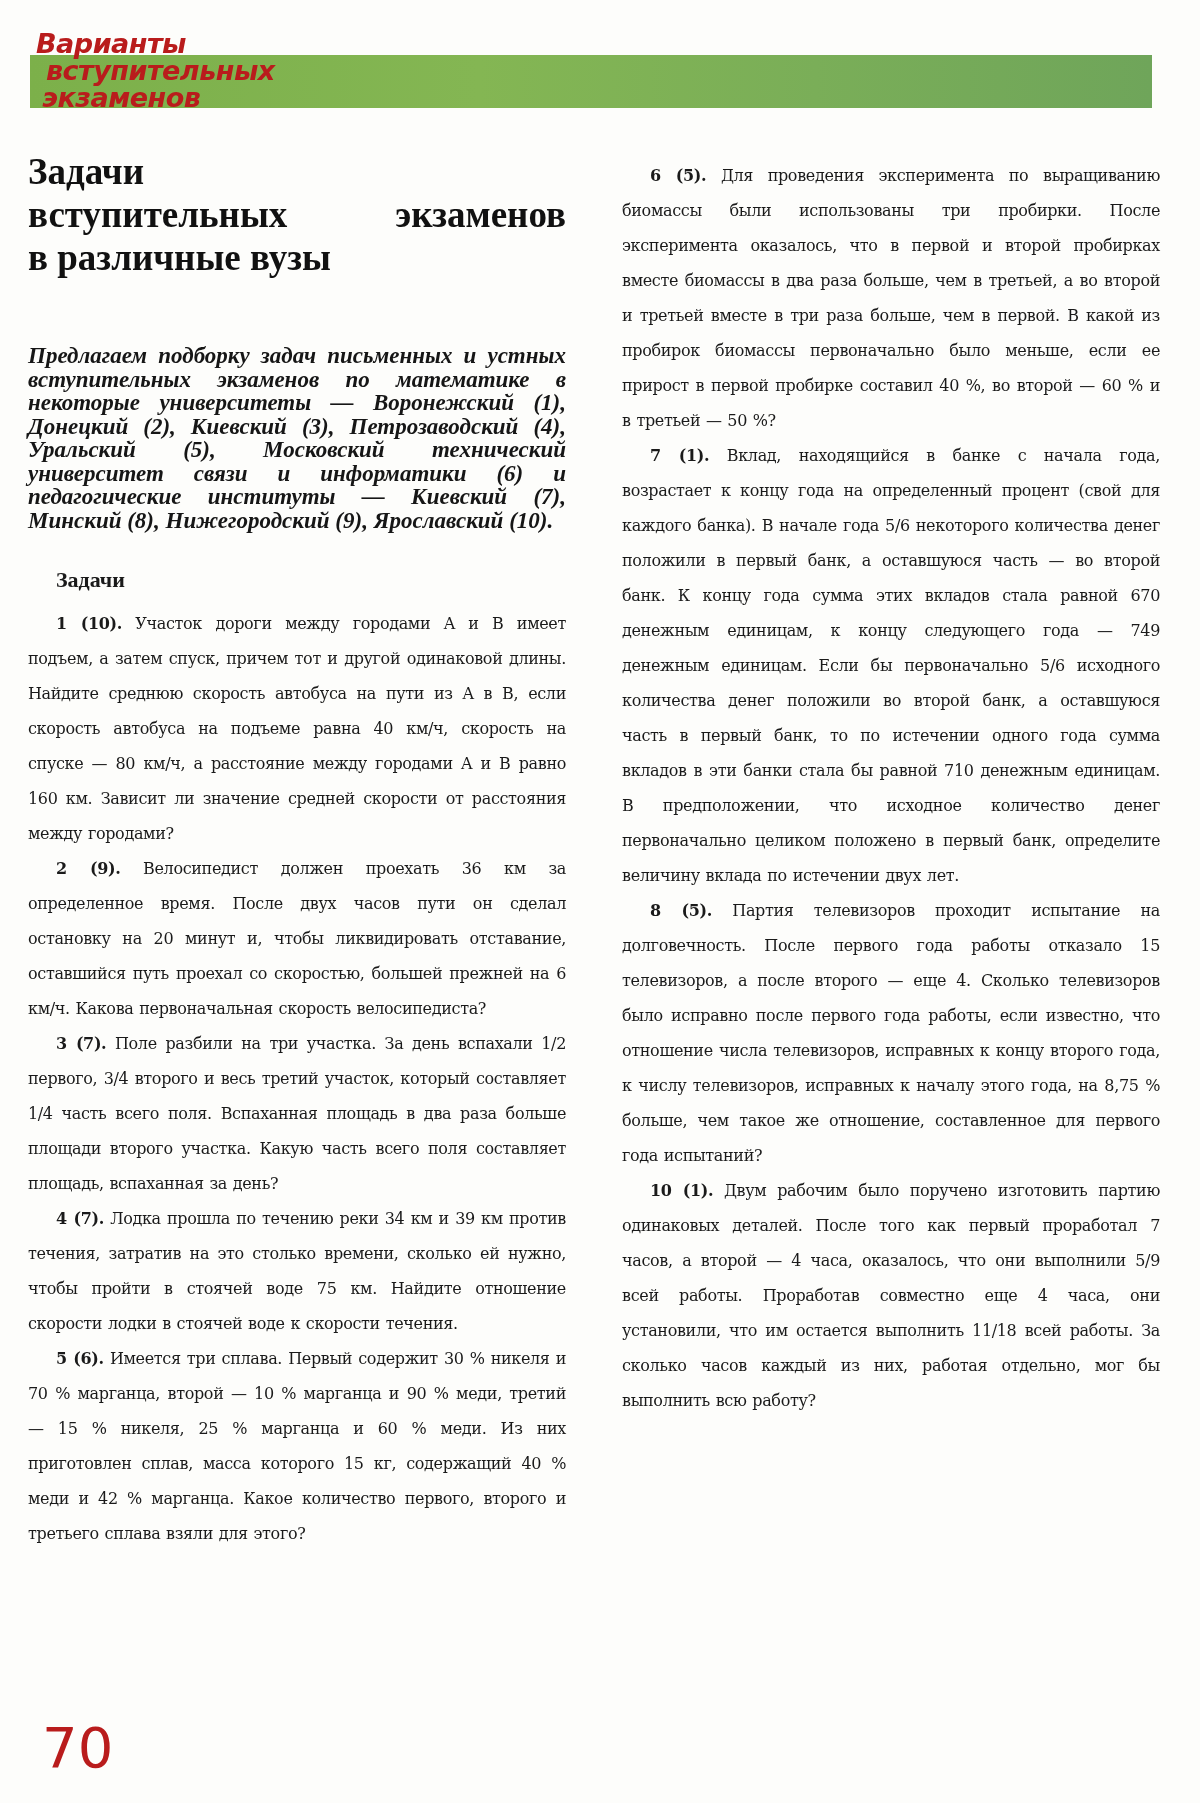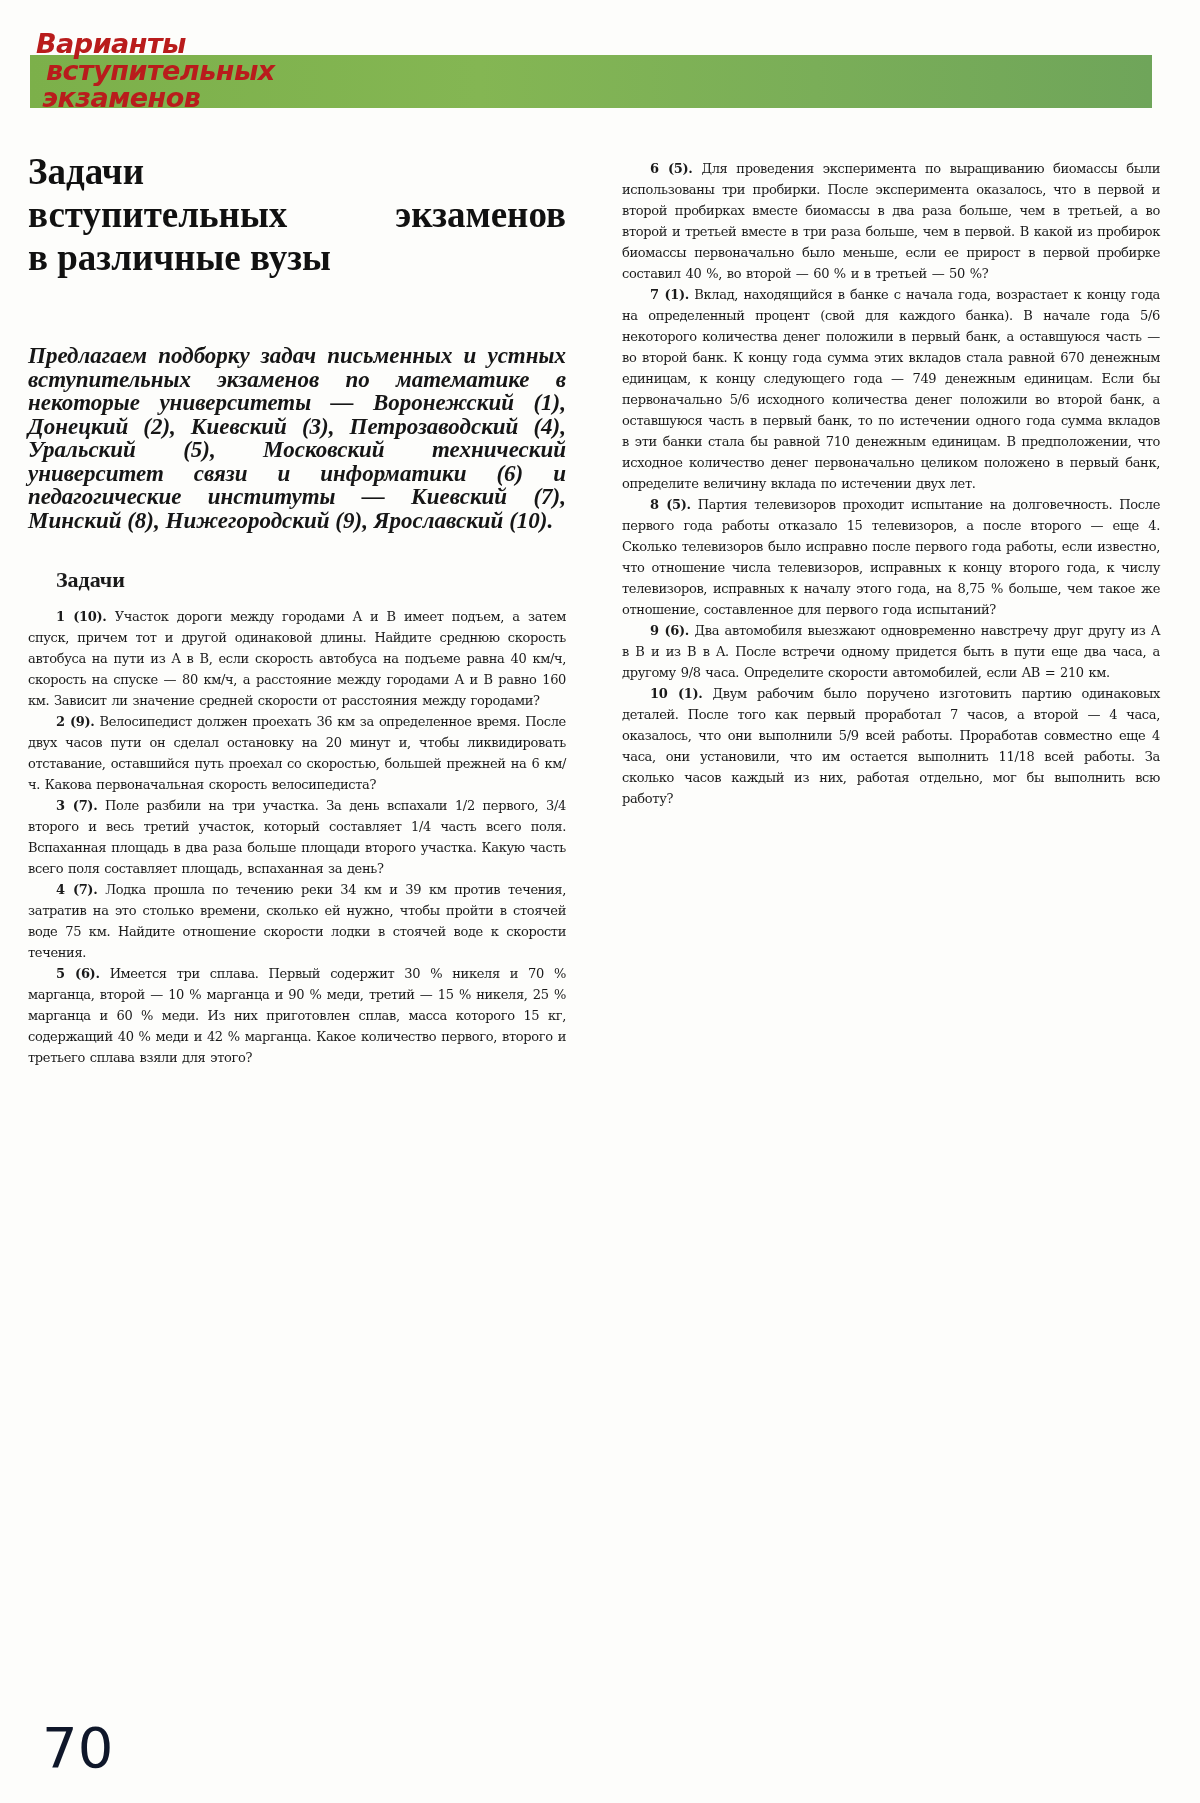--- a/index.html
+++ b/index.html
@@ -32,28 +32,28 @@
 
   .intro {
     margin-top: 65px; font-family: "Liberation Serif", serif; font-style: italic; font-weight: bold;
     font-size: 23px; line-height: 23.5px; text-align: justify; color: #161616;
   }
   .section {
     margin-top: 34px; margin-left: 28px; font-family: "Liberation Serif", serif; font-weight: bold;
     font-size: 22px; line-height: 28px;
   }
   .problem {
-    font-family: "DejaVu Serif", serif; font-size: 13px; line-height: 21px;
+    font-family: "DejaVu Serif", serif; font-size: 16px; line-height: 35px;
     text-align: justify; text-indent: 28px; margin: 0; letter-spacing: -0.35px; word-spacing: 1px;
   }
   .problem .num { font-weight: bold; }
   .col-left .section + .problem { margin-top: 12px; }
   .page-number {
     position: absolute; left: 42px; top: 1718px; font-family: "DejaVu Sans", sans-serif;
-    font-size: 56px; line-height: 60px; color: #0f172a;
+    font-size: 56px; line-height: 60px; color: #b91c1c;
   }
 </style>
 </head>
 <body>
 
 <div class="band"></div>
 <div class="band-title">
   <span>Варианты</span>
   <span>вступительных</span>
   <span>экзаменов</span>
@@ -72,17 +72,16 @@
   <p class="problem"><span class="num">2 (9).</span> <span>Велосипедист должен проехать 36 км за определенное время. После двух часов пути он сделал остановку на 20 минут и, чтобы ликвидировать отставание, оставшийся путь проехал со скоростью, большей прежней на 6 км/ч. Какова первоначальная скорость велосипедиста?</span></p>
   <p class="problem"><span class="num">3 (7).</span> <span>Поле разбили на три участка. За день вспахали 1/2 первого, 3/4 второго и весь третий участок, который составляет 1/4 часть всего поля. Вспаханная площадь в два раза больше площади второго участка. Какую часть всего поля составляет площадь, вспаханная за день?</span></p>
   <p class="problem"><span class="num">4 (7).</span> <span>Лодка прошла по течению реки 34 км и 39 км против течения, затратив на это столько времени, сколько ей нужно, чтобы пройти в стоячей воде 75 км. Найдите отношение скорости лодки в стоячей воде к скорости течения.</span></p>
   <p class="problem"><span class="num">5 (6).</span> <span>Имеется три сплава. Первый содержит 30 % никеля и 70 % марганца, второй — 10 % марганца и 90 % меди, третий — 15 % никеля, 25 % марганца и 60 % меди. Из них приготовлен сплав, масса которого 15 кг, содержащий 40 % меди и 42 % марганца. Какое количество первого, второго и третьего сплава взяли для этого?</span></p>
 </div>
 
 <div class="col-right">
   <p class="problem"><span class="num">6 (5).</span> <span>Для проведения эксперимента по выращиванию биомассы были использованы три пробирки. После эксперимента оказалось, что в первой и второй пробирках вместе биомассы в два раза больше, чем в третьей, а во второй и третьей вместе в три раза больше, чем в первой. В какой из пробирок биомассы первоначально было меньше, если ее прирост в первой пробирке составил 40 %, во второй — 60 % и в третьей — 50 %?</span></p>
   <p class="problem"><span class="num">7 (1).</span> <span>Вклад, находящийся в банке с начала года, возрастает к концу года на определенный процент (свой для каждого банка). В начале года 5/6 некоторого количества денег положили в первый банк, а оставшуюся часть — во второй банк. К концу года сумма этих вкладов стала равной 670 денежным единицам, к концу следующего года — 749 денежным единицам. Если бы первоначально 5/6 исходного количества денег положили во второй банк, а оставшуюся часть в первый банк, то по истечении одного года сумма вкладов в эти банки стала бы равной 710 денежным единицам. В предположении, что исходное количество денег первоначально целиком положено в первый банк, определите величину вклада по истечении двух лет.</span></p>
   <p class="problem"><span class="num">8 (5).</span> <span>Партия телевизоров проходит испытание на долговечность. После первого года работы отказало 15 телевизоров, а после второго — еще 4. Сколько телевизоров было исправно после первого года работы, если известно, что отношение числа телевизоров, исправных к концу второго года, к числу телевизоров, исправных к началу этого года, на 8,75 % больше, чем такое же отношение, составленное для первого года испытаний?</span></p>
-  <p class="problem"><span class="num">9 (6).</span> <span>Два автомобиля выезжают одновременно навстречу друг другу из A в B и из B в A. После встречи одному придется быть в пути еще два часа, а другому 9/8 часа. Определите скорости автомобилей, если AB = 210 км.</span></p>
   <p class="problem"><span class="num">10 (1).</span> <span>Двум рабочим было поручено изготовить партию одинаковых деталей. После того как первый проработал 7 часов, а второй — 4 часа, оказалось, что они выполнили 5/9 всей работы. Проработав совместно еще 4 часа, они установили, что им остается выполнить 11/18 всей работы. За сколько часов каждый из них, работая отдельно, мог бы выполнить всю работу?</span></p>
 </div>
 
 <div class="page-number">70</div>
 
 </body></html>

